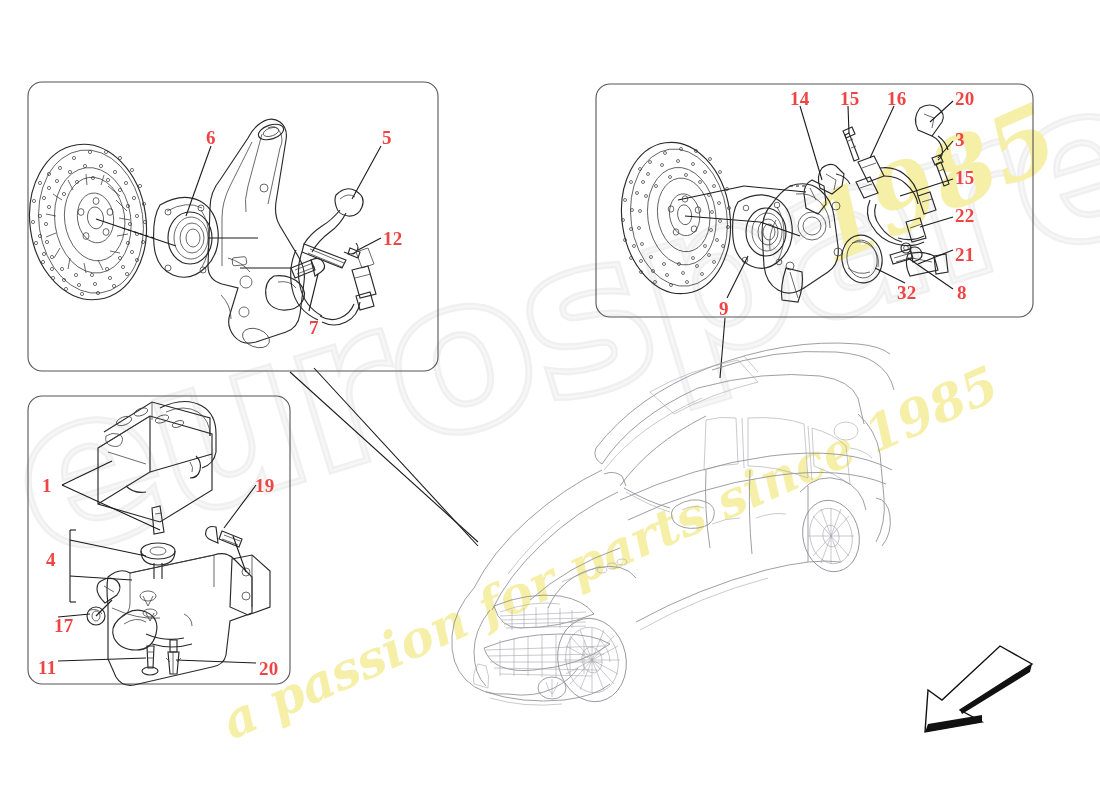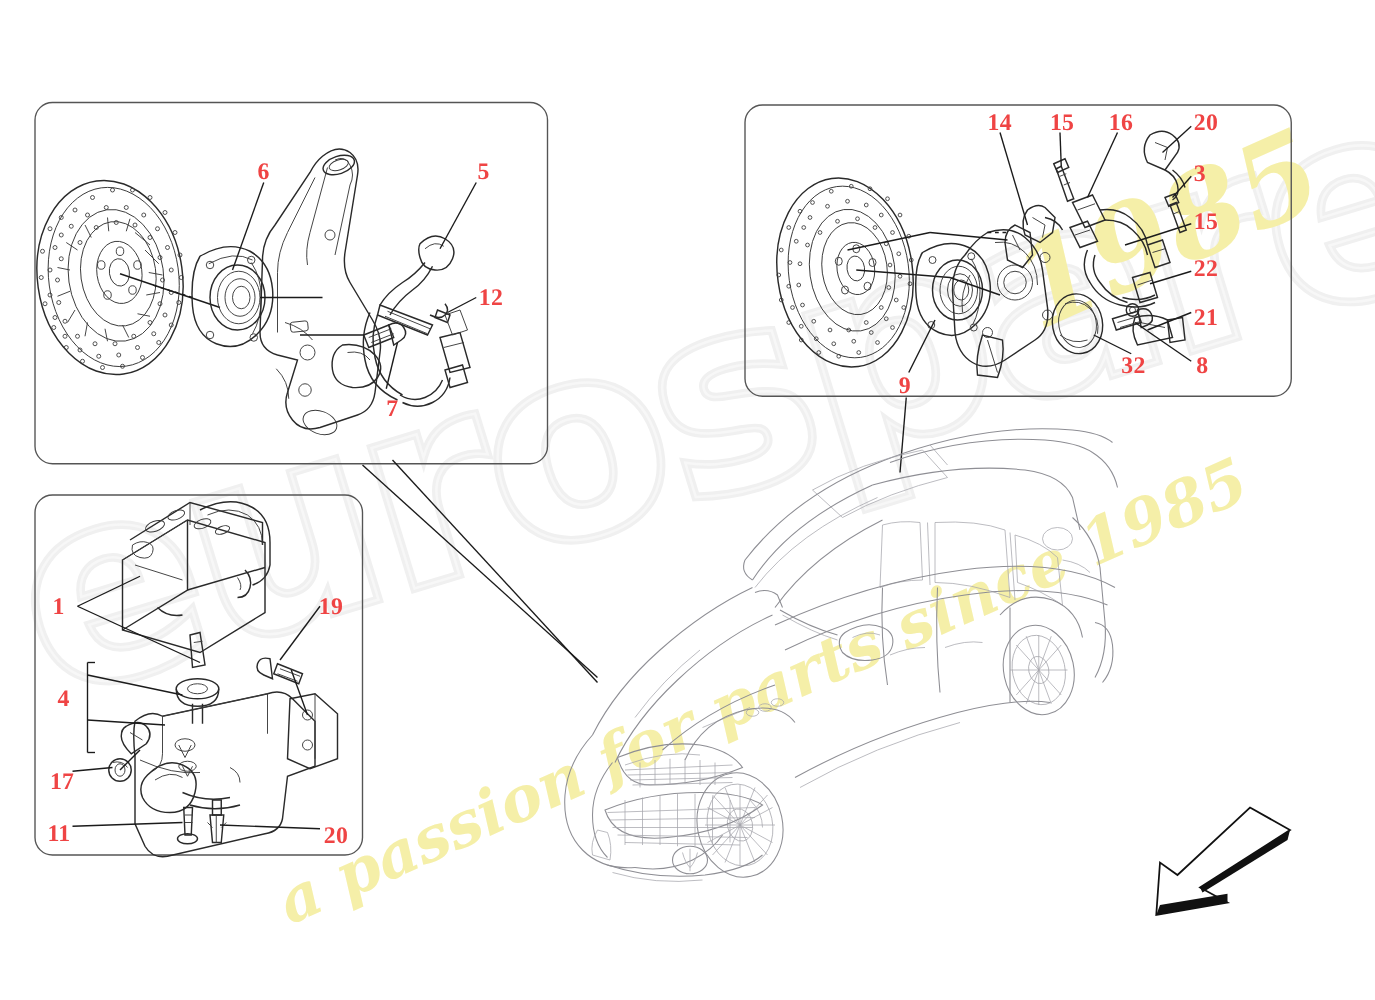--- a/index.html
+++ b/index.html
@@ -682,18 +682,18 @@
     <span class="lbl" style="left:955px;top:168px">15</span>
     <span class="lbl" style="left:955px;top:206px">22</span>
     <span class="lbl" style="left:955px;top:245px">21</span>
     <span class="lbl" style="left:957px;top:283px">8</span>
     <span class="lbl" style="left:897px;top:283px">32</span>
     <span class="lbl" style="left:719px;top:299px">9</span>
 
     <span class="lbl" style="left:42px;top:476px">1</span>
     <span class="lbl" style="left:255px;top:476px">19</span>
     <span class="lbl" style="left:46px;top:550px">4</span>
-    <span class="lbl" style="left:40px;top:616px">17</span>
+    <span class="lbl" style="left:54px;top:616px">17</span>
     <span class="lbl" style="left:38px;top:658px">11</span>
     <span class="lbl" style="left:259px;top:659px">20</span>
   </div>
 
 </div>
 
 </body></html>

